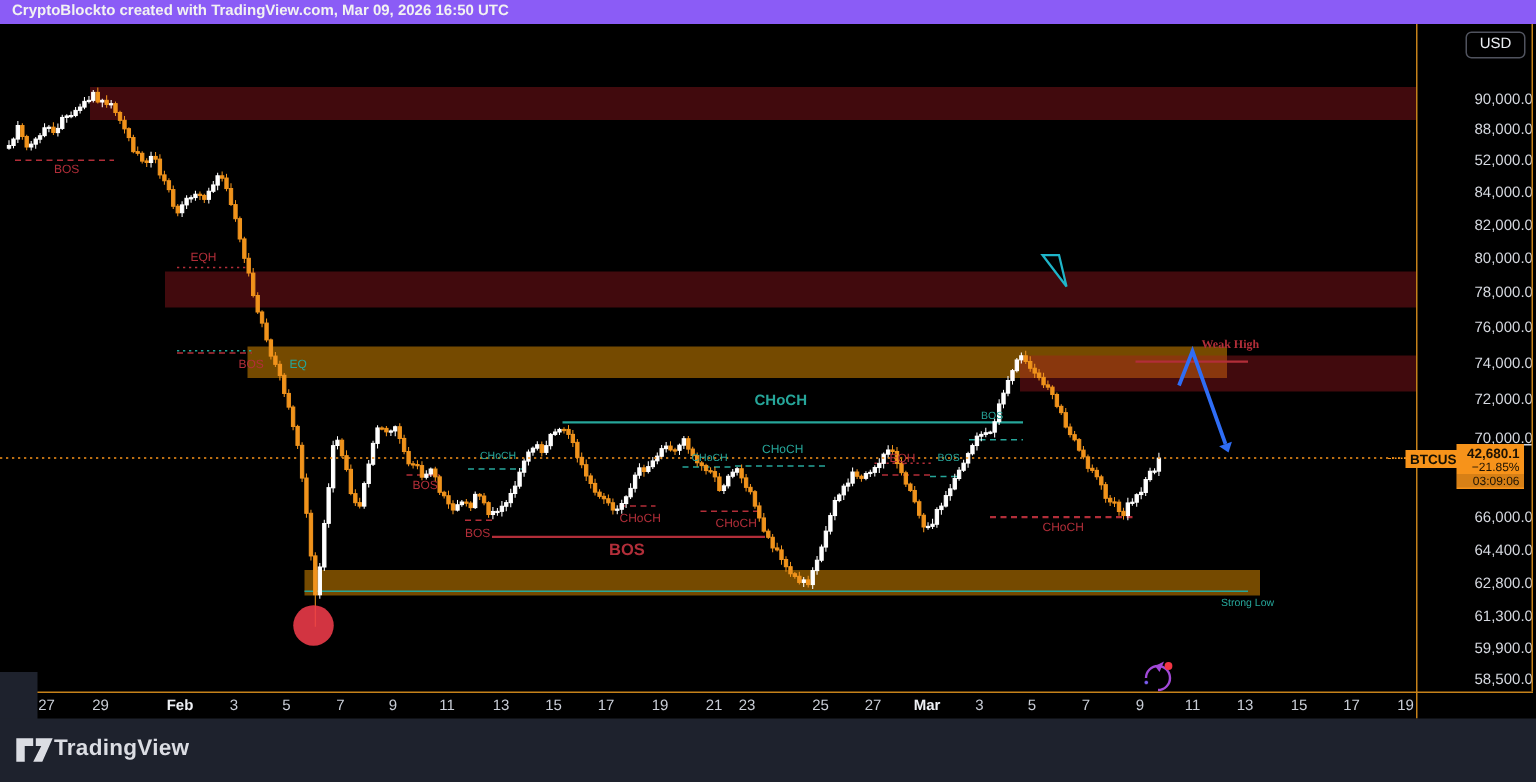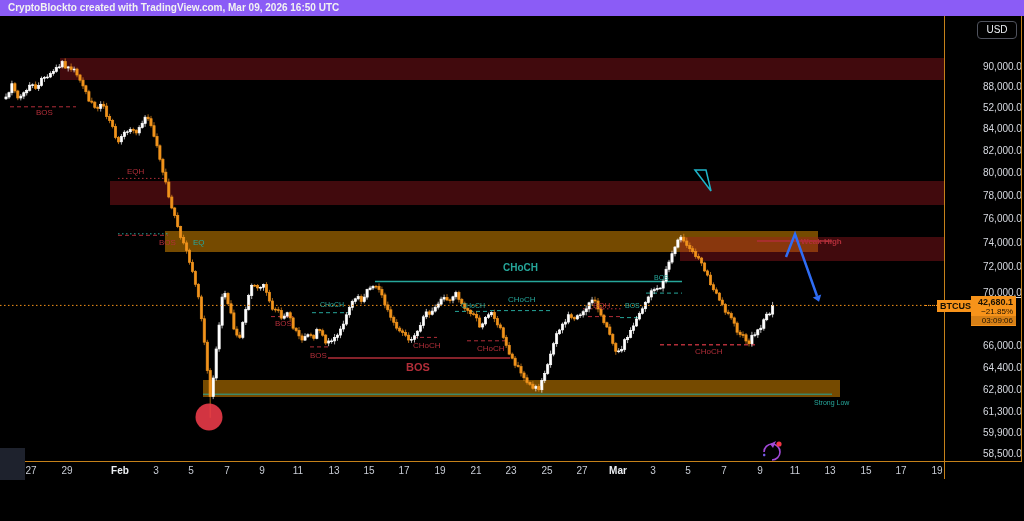--- a/index.html
+++ b/index.html
@@ -619,21 +619,21 @@
       <span class="anno" style="left: 461px; top: 302px; color: rgb(38, 166, 154); font-size: 7px;">CHoCH</span>
       <span class="anno" style="left: 508px; top: 296px; color: rgb(38, 166, 154); font-size: 8px;">CHoCH</span>
       <span class="anno" style="left: 593px; top: 302px; color: rgb(178, 46, 57); font-size: 8px;">EQH</span>
       <span class="anno" style="left: 625px; top: 302px; color: rgb(38, 166, 154); font-size: 7px;">BOS</span>
       <span class="anno" style="left: 275px; top: 320px; color: rgb(178, 46, 57); font-size: 8px;">BOS</span>
       <span class="anno" style="left: 310px; top: 352px; color: rgb(178, 46, 57); font-size: 8px;">BOS</span>
       <span class="anno" style="left: 413px; top: 342px; color: rgb(178, 46, 57); font-size: 8px;">CHoCH</span>
       <span class="anno" style="left: 477px; top: 345px; color: rgb(178, 46, 57); font-size: 8px;">CHoCH</span>
       <span class="anno" style="left: 695px; top: 348px; color: rgb(178, 46, 57); font-size: 8px;">CHoCH</span>
       <span class="anno" style="left: 406px; top: 362px; color: rgb(178, 46, 57); font-size: 11px; font-weight: bold;">BOS</span>
-      <span class="anno" style="left: 801px; top: 238px; color: rgb(178, 46, 57); font-size: 8px; font-weight: bold;">Weak High</span>
+      <span class="anno" style="left: 801px; top: 226px; color: rgb(178, 46, 57); font-size: 8px; font-weight: bold; font-family: Liberation Serif, serif;">Weak High</span>
       <span class="anno" style="left: 814px; top: 399px; color: rgb(38, 166, 154); font-size: 7px;">Strong Low</span>
     </div>
 
 
   <div id="paxis" class="abs">
       <div class="ptick" style="top: 61px;">90,000.0</div>
       <div class="ptick" style="top: 81px;">88,000.0</div>
       <div class="ptick" style="top: 102px;">52,000.0</div>
       <div class="ptick" style="top: 123px;">84,000.0</div>
       <div class="ptick" style="top: 145px;">82,000.0</div>
@@ -657,21 +657,21 @@
       <div class="ttick" style="left: 156px;">3</div>
       <div class="ttick" style="left: 191px;">5</div>
       <div class="ttick" style="left: 227px;">7</div>
       <div class="ttick" style="left: 262px;">9</div>
       <div class="ttick" style="left: 298px;">11</div>
       <div class="ttick" style="left: 334px;">13</div>
       <div class="ttick" style="left: 369px;">15</div>
       <div class="ttick" style="left: 404px;">17</div>
       <div class="ttick" style="left: 440px;">19</div>
       <div class="ttick" style="left: 476px;">21</div>
-      <div class="ttick" style="left: 511px;">23</div>
+      <div class="ttick" style="left: 498px;">23</div>
       <div class="ttick" style="left: 547px;">25</div>
       <div class="ttick" style="left: 582px;">27</div>
       <div class="ttick bold" style="left: 618px;">Mar</div>
       <div class="ttick" style="left: 653px;">3</div>
       <div class="ttick" style="left: 688px;">5</div>
       <div class="ttick" style="left: 724px;">7</div>
       <div class="ttick" style="left: 760px;">9</div>
       <div class="ttick" style="left: 795px;">11</div>
       <div class="ttick" style="left: 830px;">13</div>
       <div class="ttick" style="left: 866px;">15</div>
@@ -687,13 +687,20 @@
   <div id="price-box" class="abs">
     <div class="p">42,680.1</div>
     <div class="c">−21.85%</div>
     <div class="t">03:09:06</div>
   </div>
 
   <div id="topbar" class="abs">CryptoBlockto created with TradingView.com, Mar 09, 2026 16:50 UTC</div>
   <div id="usd-btn" class="abs">USD</div>
 
   <div id="notch" class="abs"></div>
+  <div id="footer" class="abs">
+    <svg id="tv-glyph" width="26" height="18" viewBox="0 0 30 20">
+      <path d="M1,1 h13 v6 h-6.5 v12 h-6.5 z" fill="#dbdde3"></path>
+      <path d="M16,1 h13 l-8,18 h-7 l6.2,-12 h-4.2 z" fill="#dbdde3"></path>
+    </svg>
+    <span id="brand">TradingView</span>
+  </div>
 </div>
 
 </body></html>

